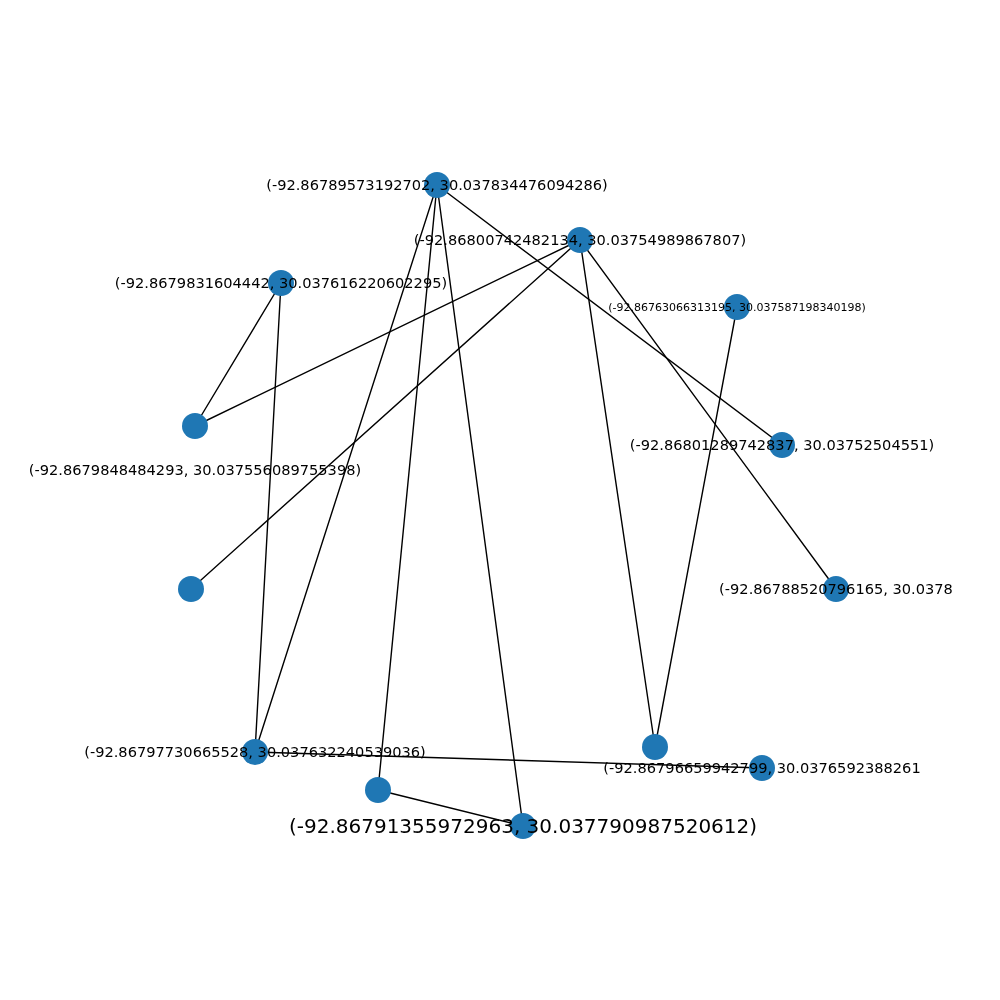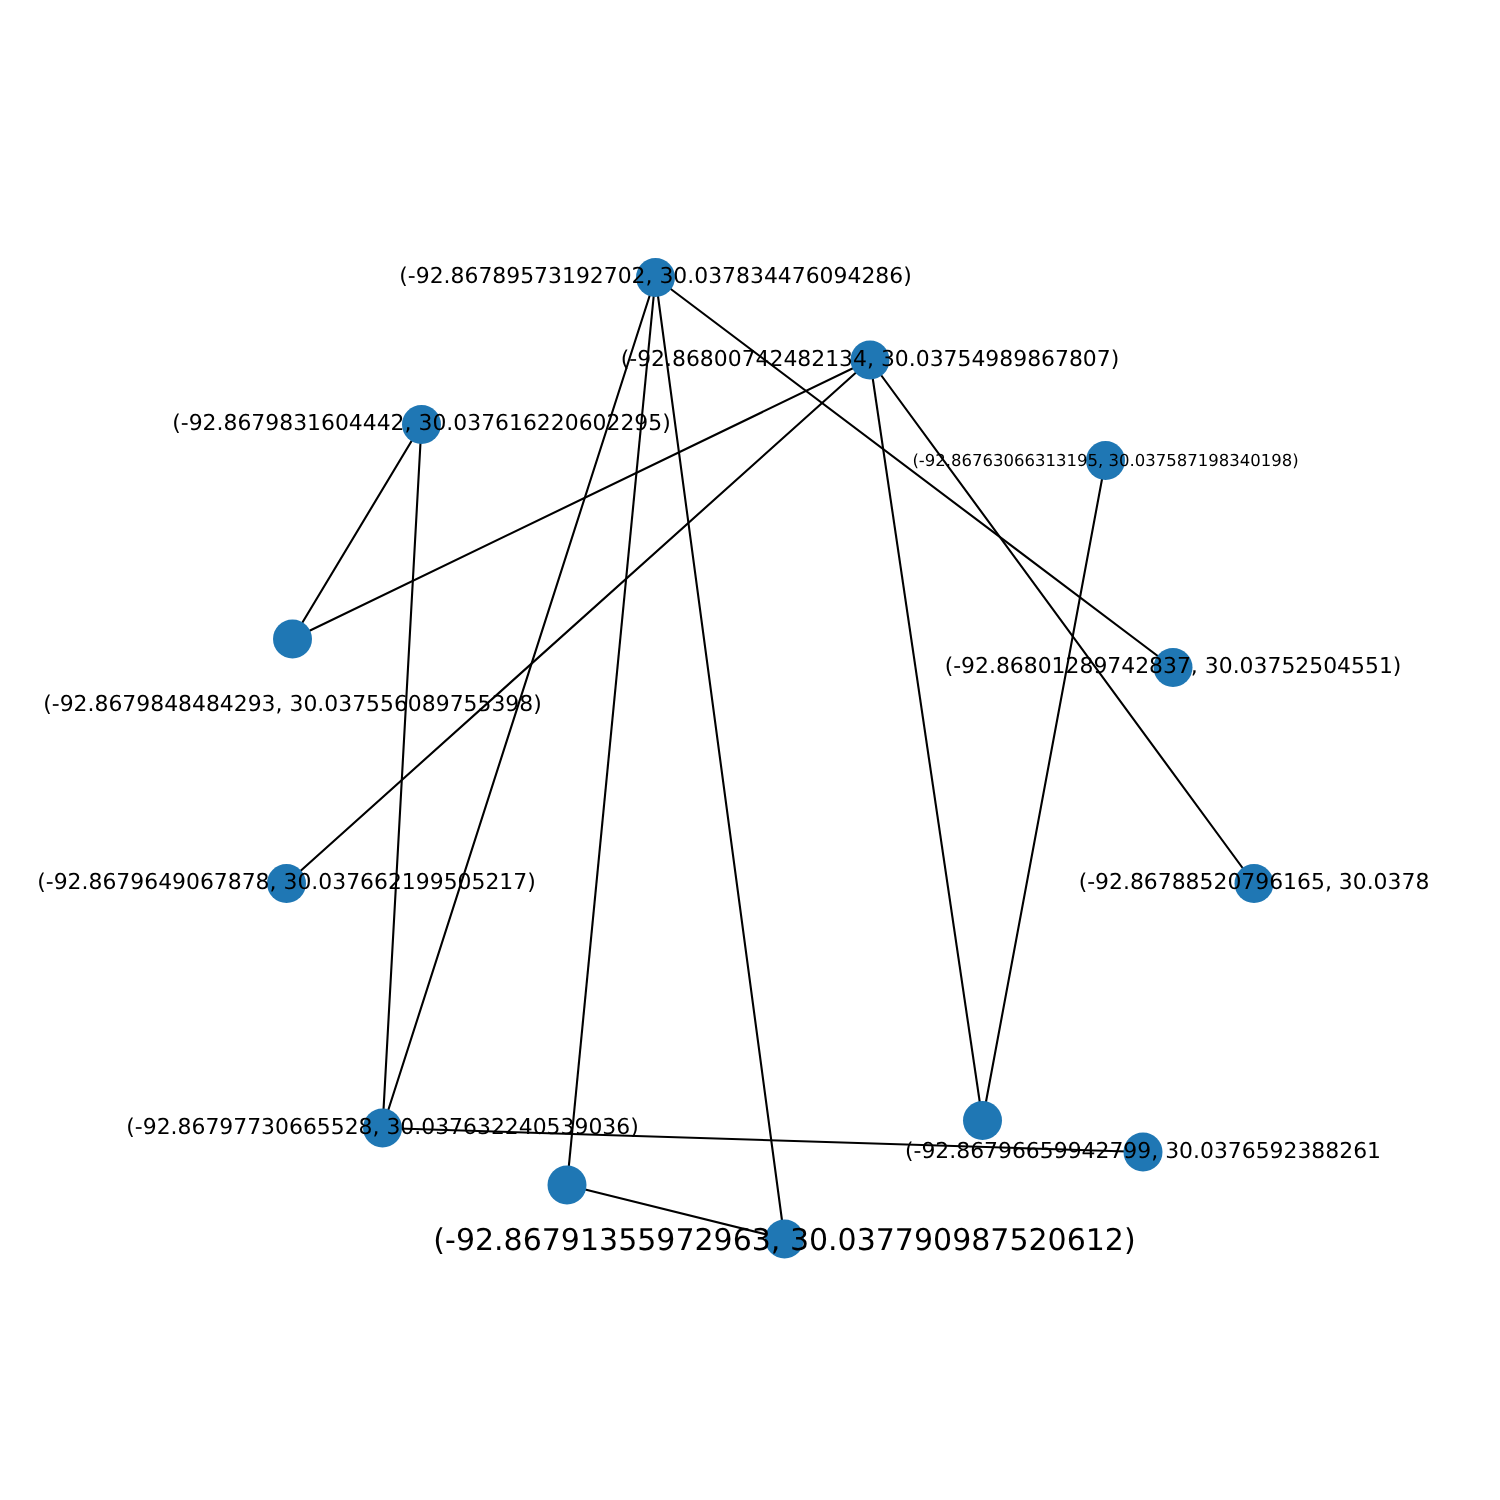--- a/index.html
+++ b/index.html
@@ -96,20 +96,19 @@
       </g>
   </svg>
 
   <div id="label-layer">
       <div class="node-label" style="left: 437px; top: 185px; font-size: 14.6px;">(-92.86789573192702, 30.037834476094286)</div>
       <div class="node-label" style="left: 580px; top: 240px; font-size: 14.6px; text-align: right;">(-92.86800742482134, 30.03754989867807)</div>
       <div class="node-label" style="left: 281px; top: 283px; font-size: 14.6px;">(-92.8679831604442, 30.037616220602295)</div>
       <div class="node-label" style="left: 737px; top: 307px; font-size: 11px;">(-92.86763066313195, 30.037587198340198)</div>
       <div class="node-label" style="left: 195px; top: 426px; font-size: 14.6px; margin-top: 44px;">(-92.8679848484293, 30.037556089755398)</div>
       <div class="node-label" style="left: 782px; top: 445px; font-size: 14.6px;">(-92.86801289742837, 30.03752504551)</div>
-      <div class="node-label" style="left: 191px; top: 589px; font-size: 14.6px;">(-92.8679649067878, 30.037662199505217)</div>
       <div class="node-label" style="left: 836px; top: 589px; font-size: 14.6px;">(-92.86788520796165, 30.0378</div>
       <div class="node-label" style="left: 255px; top: 752px; font-size: 14.6px;">(-92.86797730665528, 30.037632240539036)</div>
       <div class="node-label" style="left: 762px; top: 768px; font-size: 14.6px;">(-92.86796659942799, 30.0376592388261</div>
       <div class="node-label" style="left: 523px; top: 826px; font-size: 20px;">(-92.86791355972963, 30.037790987520612)</div>
     </div>
 
 </div>
 
 </body></html>

